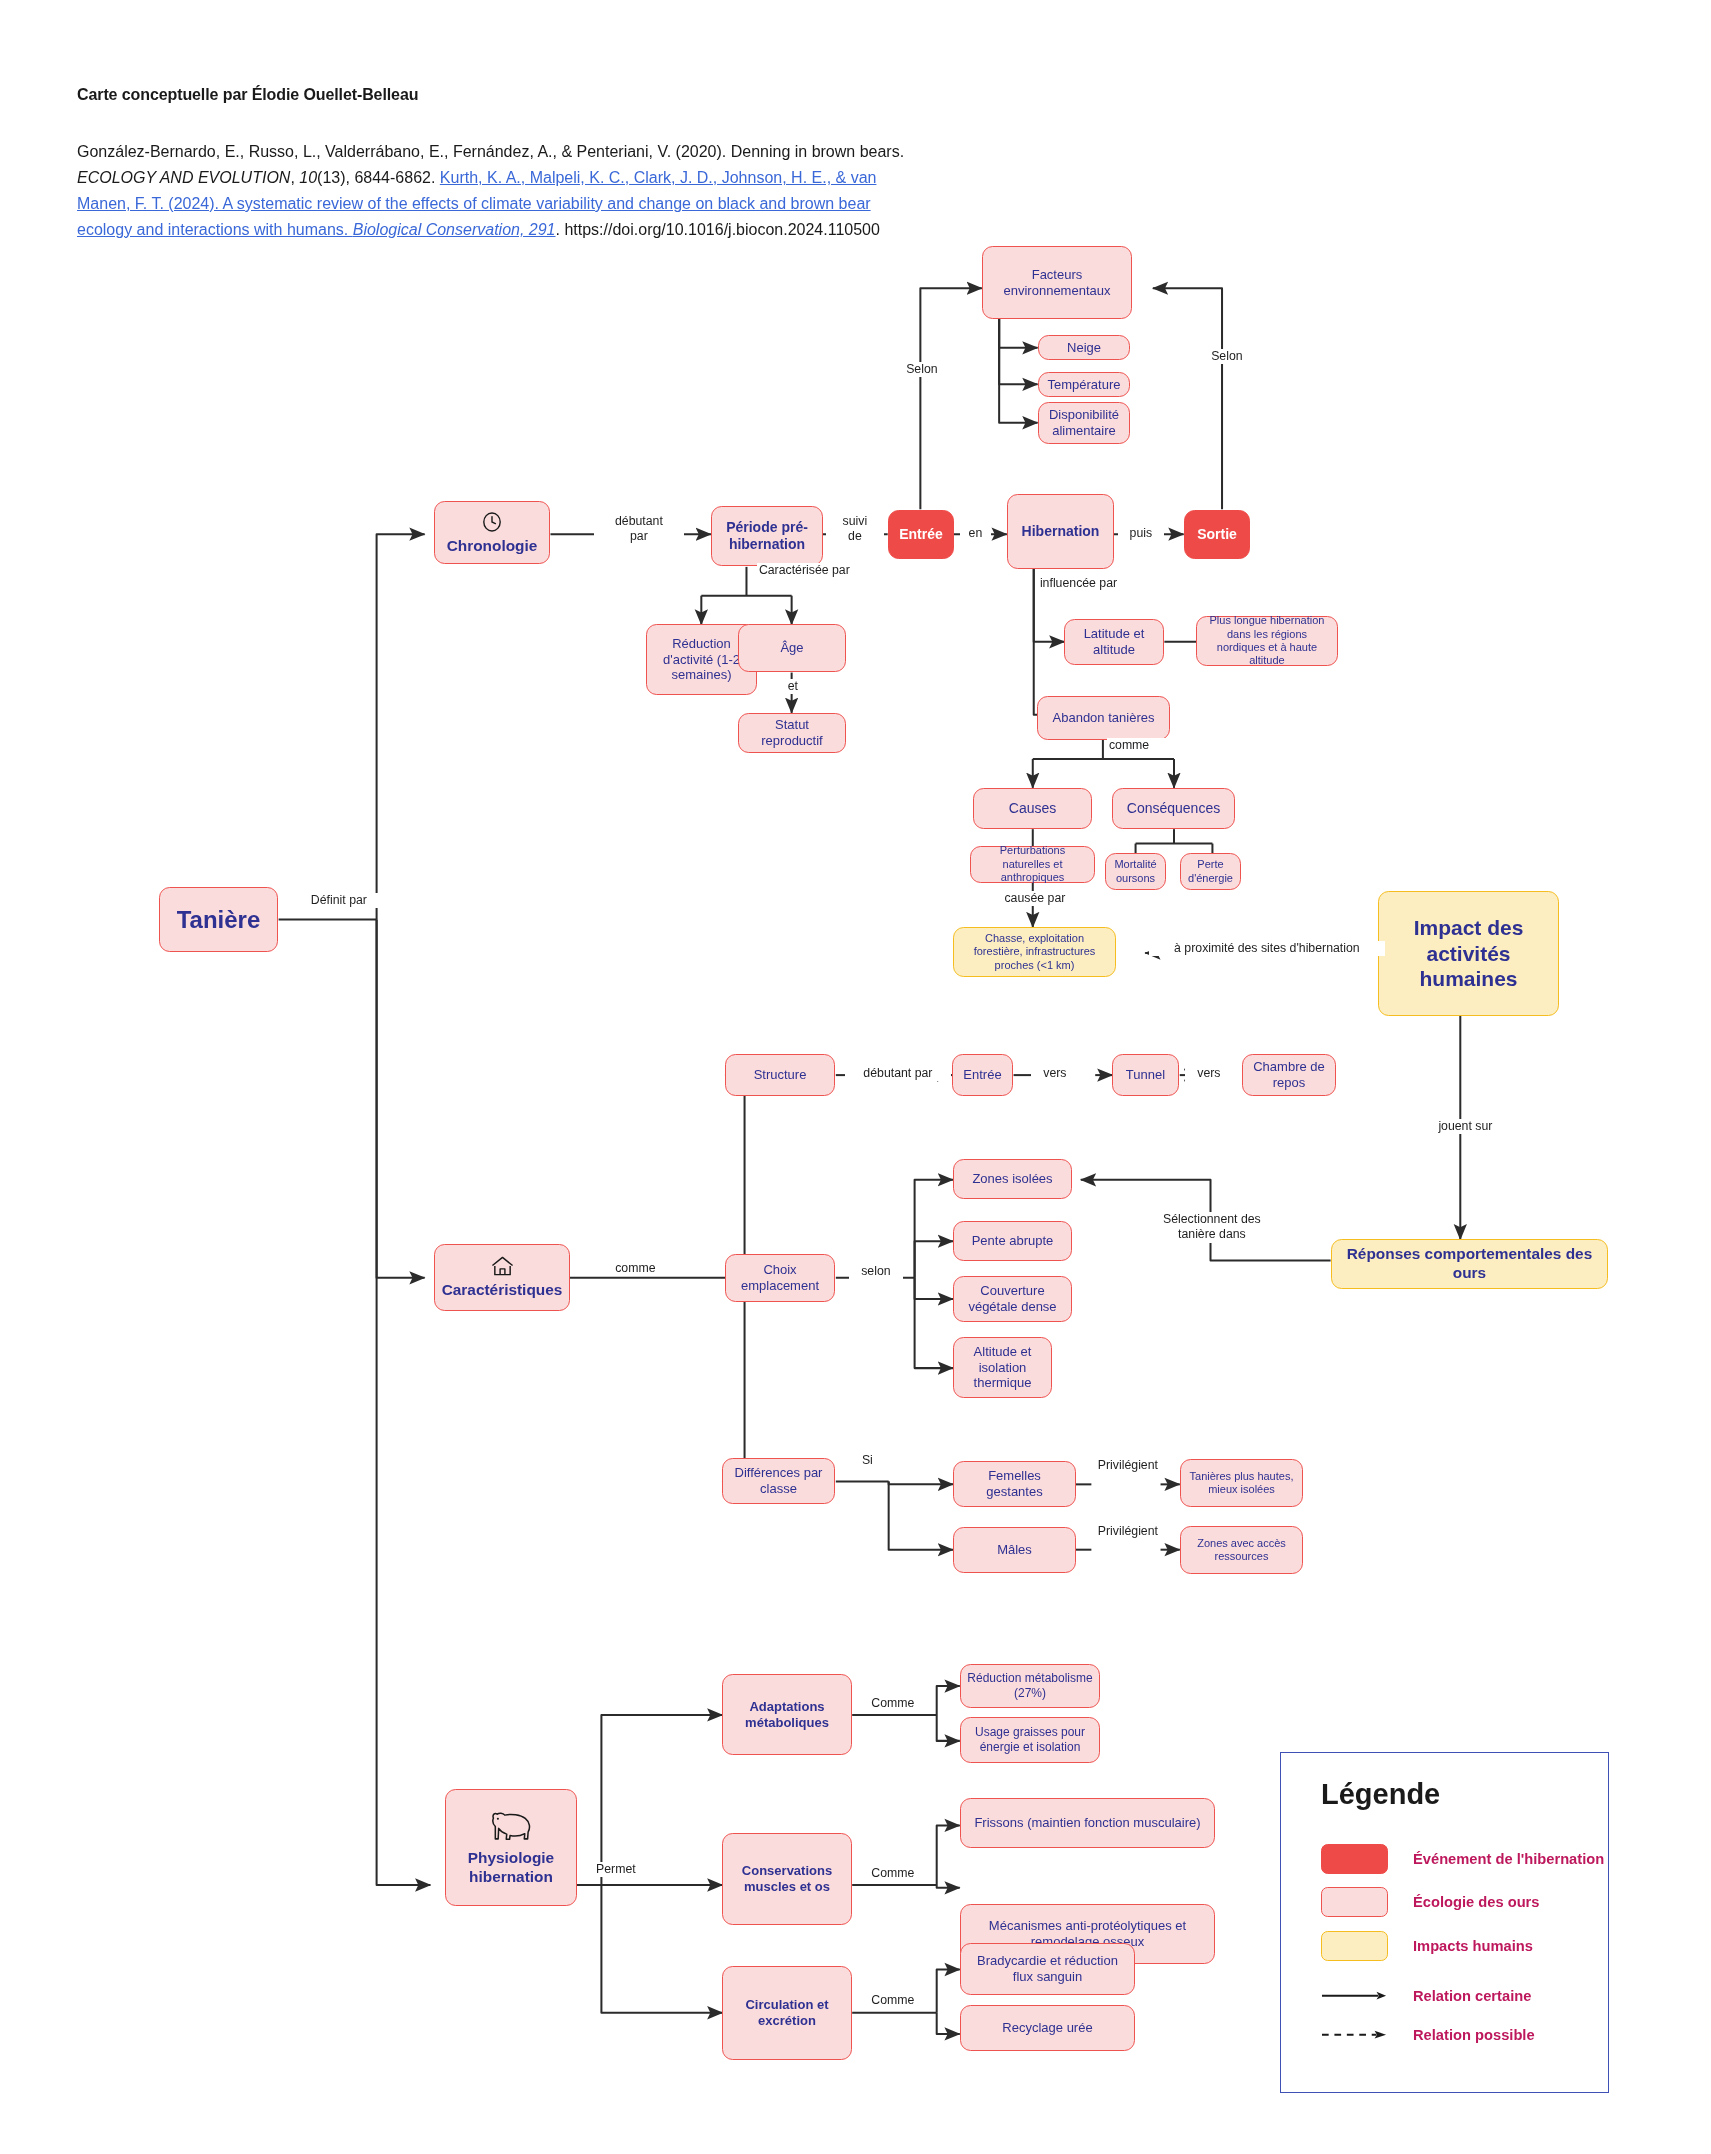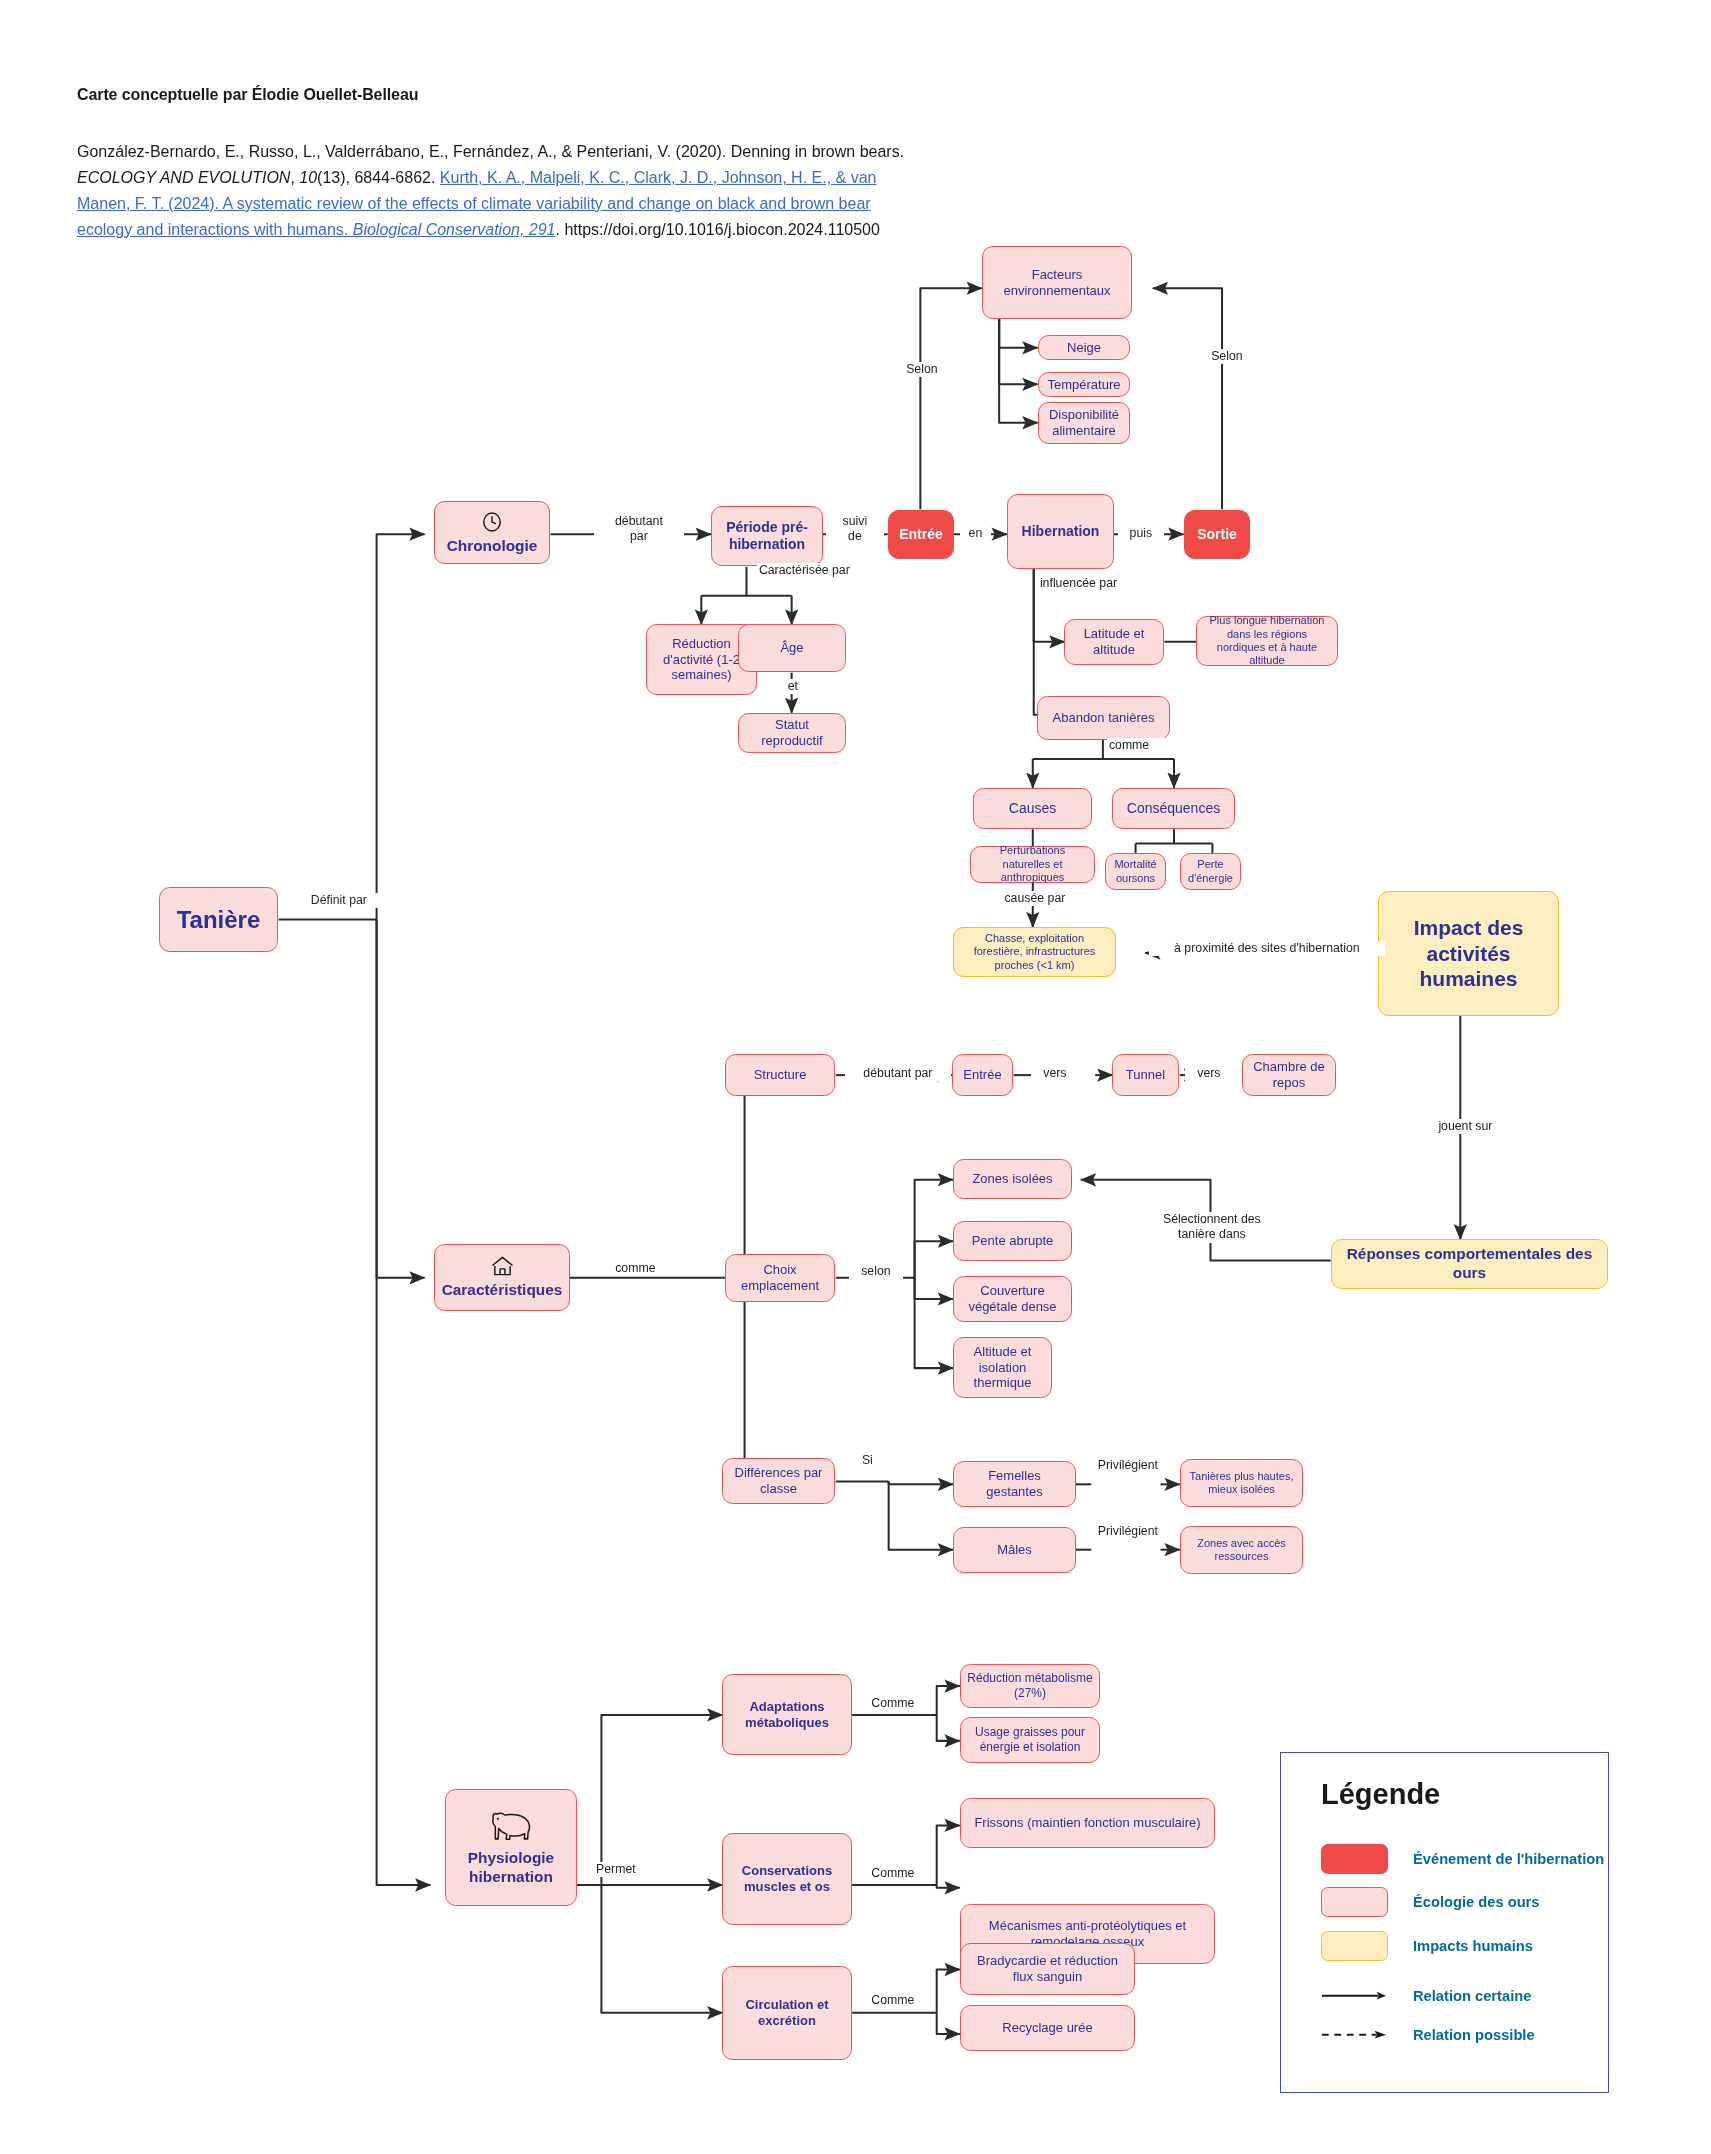--- a/index.html
+++ b/index.html
@@ -121,21 +121,21 @@
   .lg-swatch {
     width: 67px; height: 30px;
     border-radius: 6.7px;
     box-sizing: border-box;
     flex: none;
   }
   .lg-txt {
     margin-left: 25px;
     font-size: 14.7px;
     font-weight: bold;
-    color: #0369a1;
+    color: #be185d;
     white-space: nowrap;
   }
   .lg-line { width: 67px; height: 13.4px; flex: none; }
 </style>
 </head>
 <body>
 
 <div id="header">
   <div id="doc-title">Carte conceptuelle par Élodie Ouellet-Belleau</div>
   <div id="citation"><span>González-Bernardo, E., Russo, L., Valderrábano, E., Fernández, A., &amp; Penteriani, V. (2020). Denning in brown bears. </span><span class="it">ECOLOGY AND EVOLUTION</span><span>, </span><span class="it">10</span><span>(13), 6844-6862. </span><span class="lnk">Kurth, K. A., Malpeli, K. C., Clark, J. D., Johnson, H. E., &amp; van Manen, F. T. (2024). A systematic review of the effects of climate variability and change on black and brown bear ecology and interactions with humans. </span><span class="lnk it">Biological Conservation, 291</span><span>. https://doi.org/10.1016/j.biocon.2024.110500</span></div>

